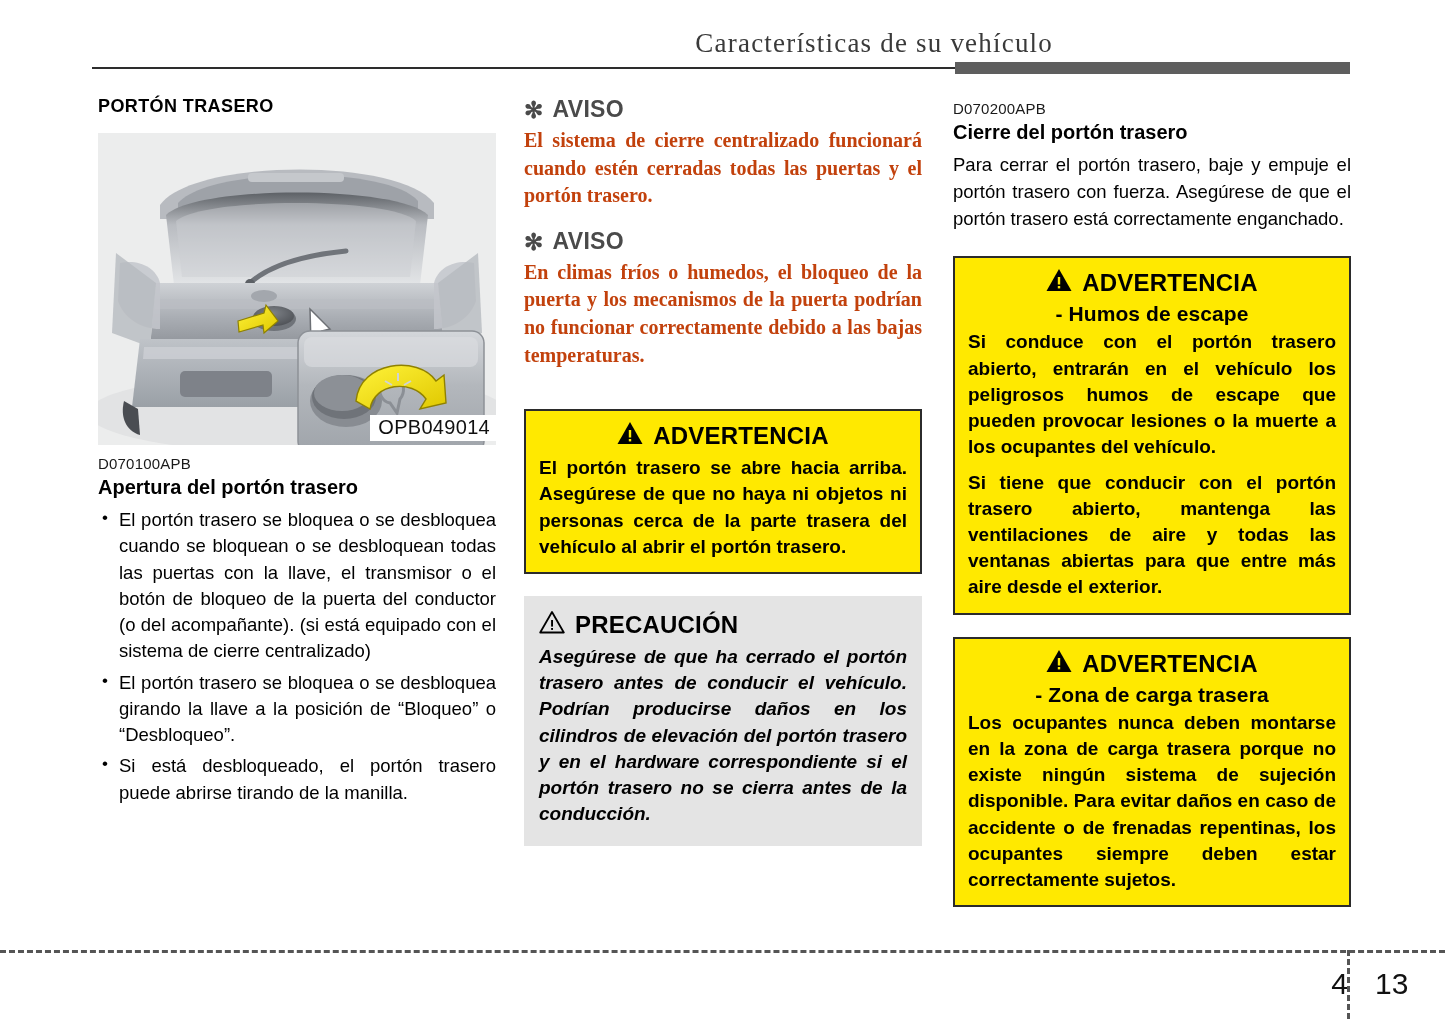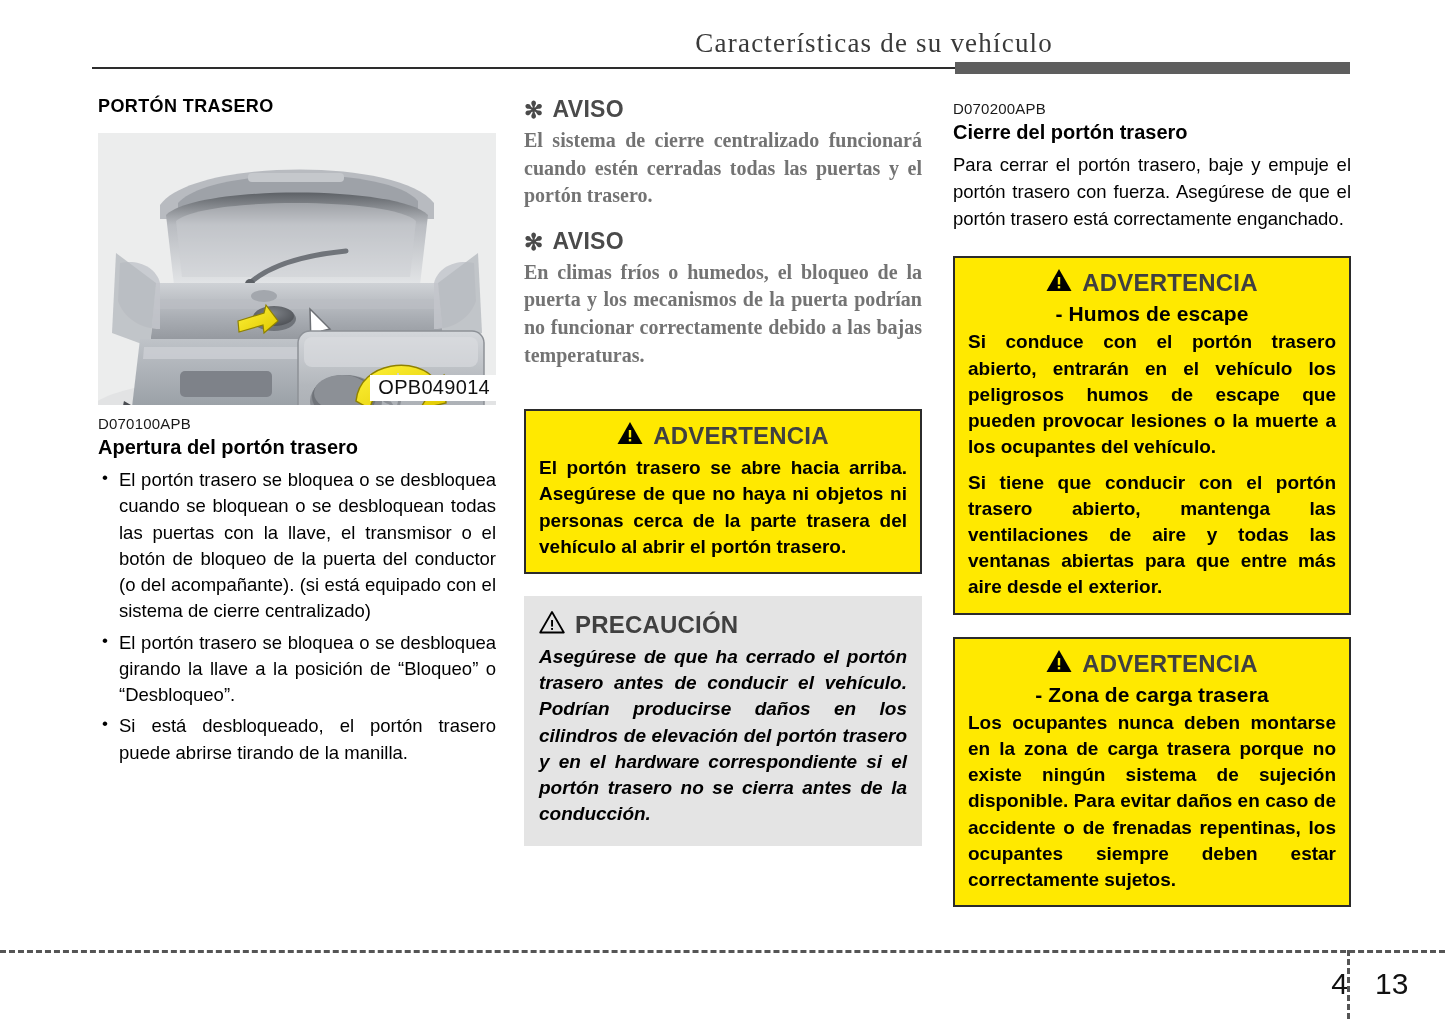--- a/index.html
+++ b/index.html
@@ -65,21 +65,21 @@
     font-weight: bold;
     letter-spacing: 0.4px;
     margin: 0 0 16px 0;
     color: #000;
   }
 
   
   .figure {
     position: relative;
     width: 398px;
-    height: 272px;
+    height: 312px;
     margin-bottom: 10px;
     background: #f3f3f4;
     overflow: hidden;
   }
   .fig-svg { display: block; width: 398px; height: 312px; }
   .fig-caption {
     position: absolute;
     right: 0;
     bottom: 4px;
     background: #ffffff;
@@ -153,21 +153,21 @@
     color: #4a4a4a;
     display: inline-block;
     transform: translateY(1px);
   }
   .notice-body {
     font-family: "Liberation Serif", serif;
     font-weight: bold;
     font-size: 20px;
     line-height: 1.38;
     text-align: justify;
-    color: #737373;
+    color: #c2410c;
   }
 
   
   .box {
     border: 2px solid #2b2b2b;
     padding: 10px 13px 12px 13px;
     margin-bottom: 22px;
     box-sizing: border-box;
   }
   .box-warning { background: #ffe900; }
@@ -177,21 +177,21 @@
     padding: 14px 15px 18px 15px;
   }
   .box-head {
     display: flex;
     align-items: center;
     gap: 10px;
     font-size: 24px;
     font-weight: bold;
     letter-spacing: 0.2px;
     margin-bottom: 4px;
-    color: #404040;
+    color: #000000;
   }
   .box-head.centered { justify-content: center; }
   .box-subhead {
     font-size: 21px;
     font-weight: bold;
     text-align: center;
     margin: 0 0 3px 0;
     color: #000000;
     letter-spacing: 0.1px;
   }

